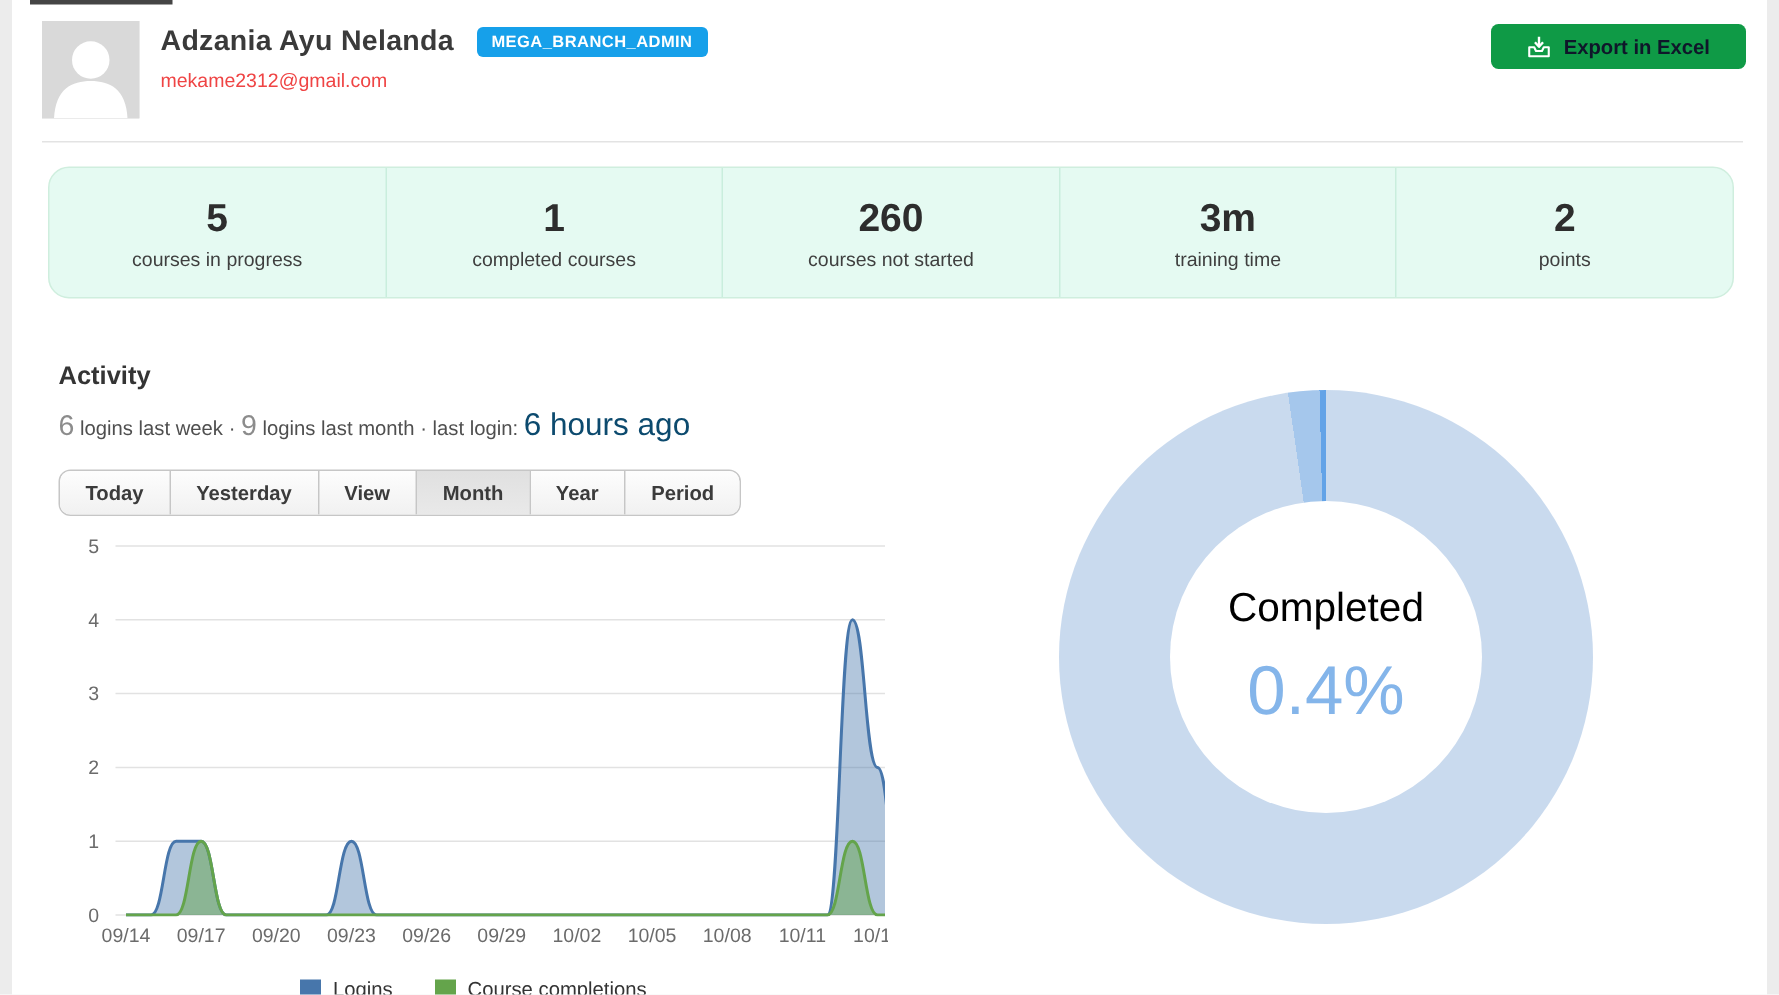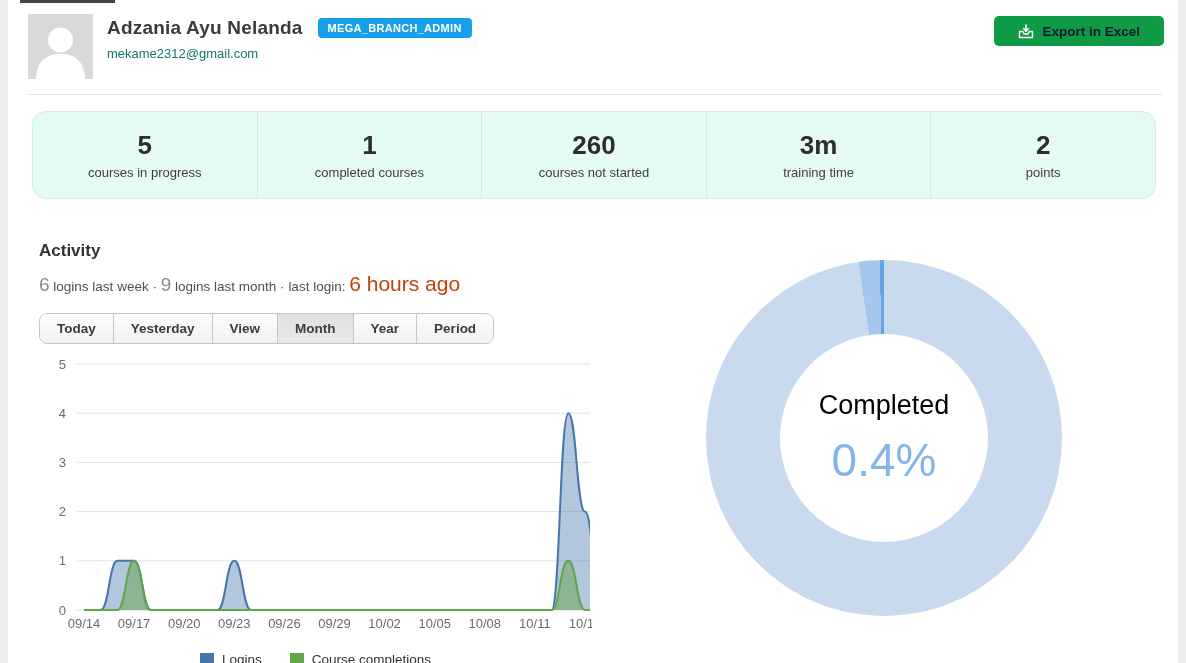--- a/index.html
+++ b/index.html
@@ -28,21 +28,21 @@
     overflow: hidden; flex: 0 0 auto;
   }
   .hdr-id { margin-left: 14px; padding-top: 3px; }
   .name-row { display: flex; align-items: center; }
   .user-name { font-size: 19px; font-weight: 700; color: #3a3a3a; letter-spacing: .2px; text-align: center; }
   .role-badge {
     margin-left: 15px; background: #16a0ea; color: #fff;
     font-size: 11px; font-weight: 700; letter-spacing: .3px;
     padding: 4px 10px; border-radius: 4px; white-space: nowrap;
   }
-  .user-email { margin-top: 7px; font-size: 13px; color: #0f766e; }
+  .user-email { margin-top: 7px; font-size: 13px; color: #ef4444; }
   .export-btn {
     margin-left: auto; margin-top: 2px;
     display: inline-flex; align-items: center; gap: 8px;
     background: #0f9a46; color: #0f172a; border: none; border-radius: 5px;
     font-family: inherit; font-size: 13.5px; font-weight: 700;
     padding: 7px 24px; cursor: pointer;
   }
   .hdr-divider { margin: 15px 16px 0 20px; border-bottom: 1px solid #e3e3e3; }
 
   
@@ -60,21 +60,21 @@
   .stat-label { margin-top: 4px; font-size: 13px; color: #3f3f3f; }
 
   
   .main { display: flex; padding: 42px 28px 0 31px; gap: 26px; }
   .col-left { width: 553px; flex: 0 0 auto; }
   .col-right { flex: 1 1 auto; }
   h2.section-title { font-size: 17px; font-weight: 700; color: #343434; }
 
   .summary { margin-top: 11px; font-size: 13.5px; color: #4f4f4f; white-space: nowrap; }
   .summary .num { font-size: 19px; color: #8c8c8c; }
-  .summary .ago { font-size: 21px; color: #c2410c; }
+  .summary .ago { font-size: 21px; color: #0c4a6e; }
 
   .tabs {
     margin-top: 17px; display: inline-flex;
     border: 1px solid #c6c6c6; border-radius: 8px; overflow: hidden; background: #fff;
   }
   .tabs button {
     font-family: inherit; font-size: 13.5px; font-weight: 700; color: #3b3b3b;
     padding: 7px 17px; border: none; border-left: 1px solid #c6c6c6;
     background: linear-gradient(#fdfdfd, #f1f1f1); cursor: pointer; white-space: nowrap;
   }

